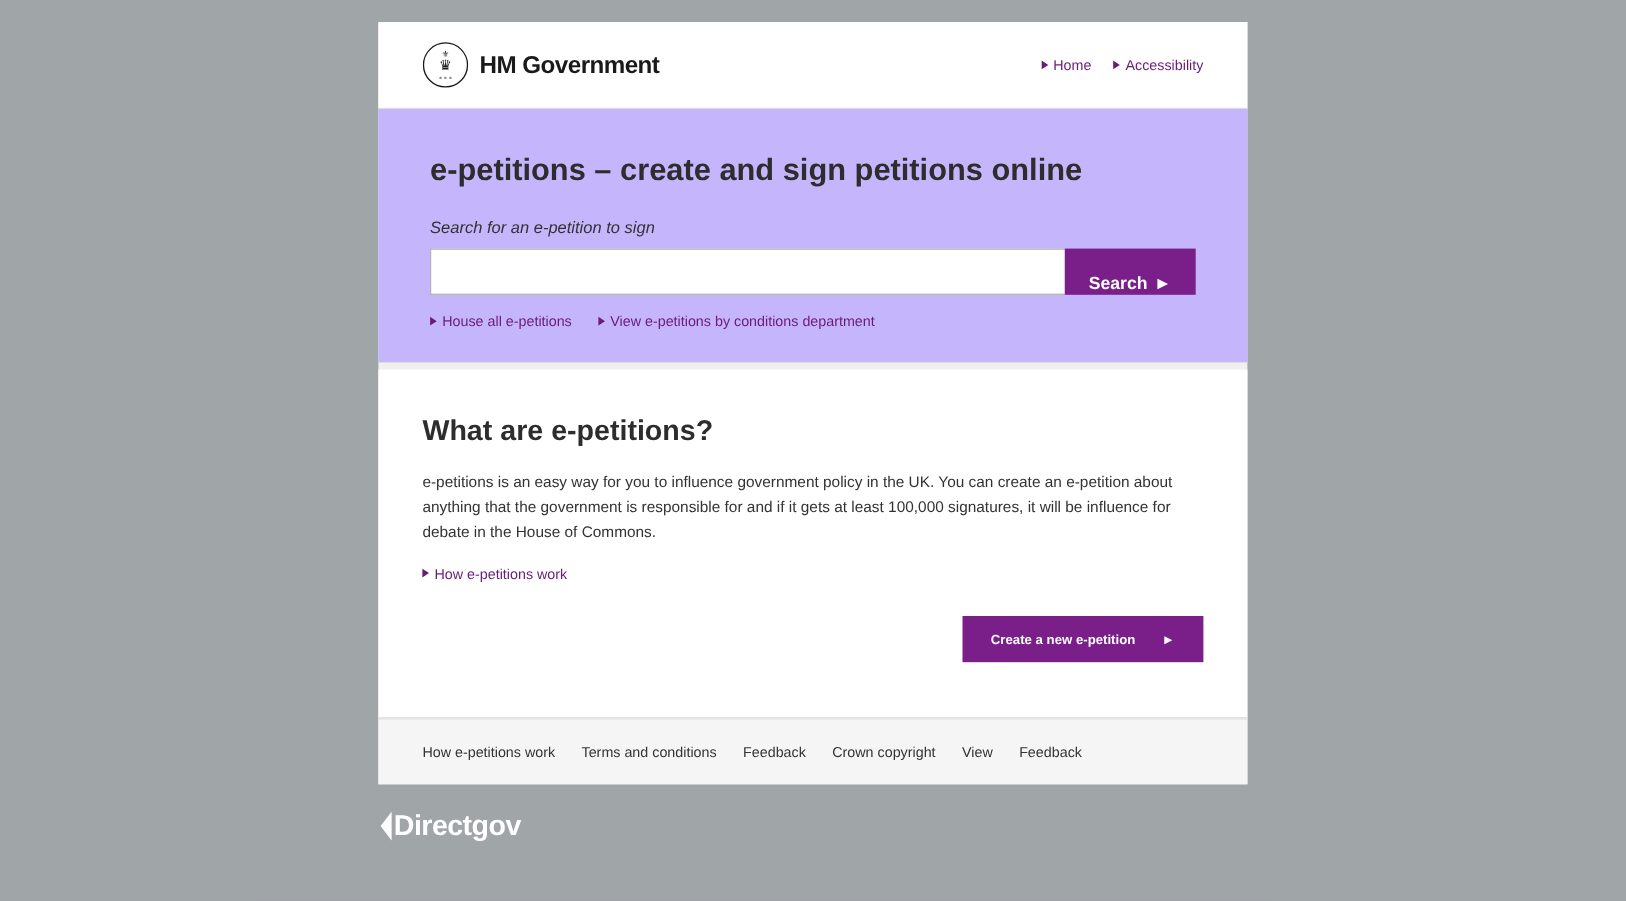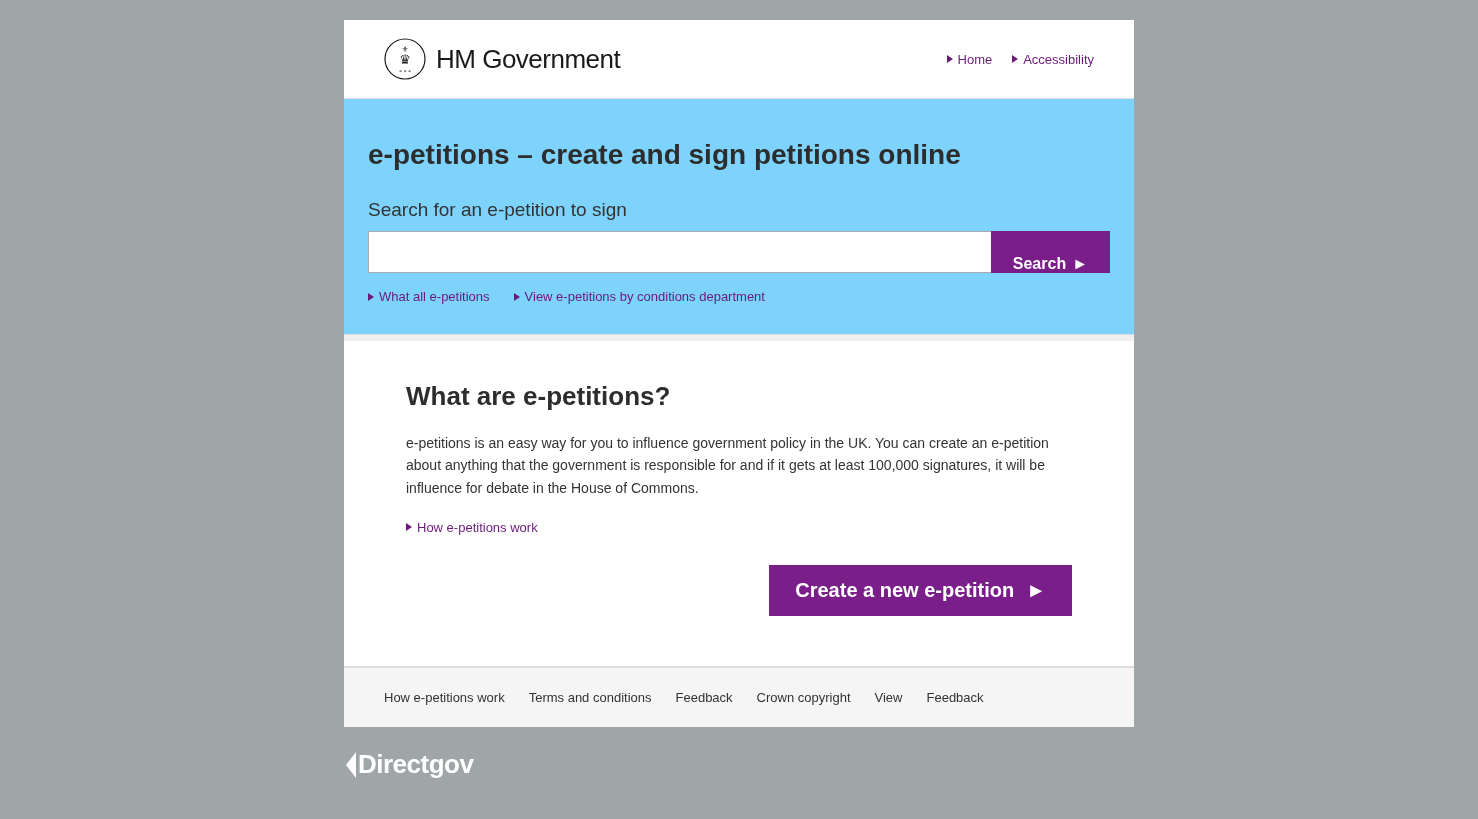--- a/index.html
+++ b/index.html
@@ -28,22 +28,22 @@
     .logo-area {
       display: flex;
       align-items: center;
       gap: 10px;
     }
     .logo-crest {
       width: 42px;
       height: 42px;
     }
     .logo-text {
-      font-size: 26px;
-      font-weight: normal;
+      font-size: 22px;
+      font-weight: bold;
       color: #1a1a1a;
       letter-spacing: -0.5px;
     }
     .header-nav {
       display: flex;
       gap: 20px;
       align-items: center;
       justify-content: center;
     }
     .header-nav a {
@@ -58,36 +58,37 @@
       display: inline-block;
       width: 0;
       height: 0;
       border-top: 4px solid transparent;
       border-bottom: 4px solid transparent;
       border-left: 6px solid #6b1a7a;
       margin-right: 2px;
     }
     
     .search-section {
-      background: #7dd3fc;
-      padding: 40px 24px 30px;
+      background: #c4b5fd;
+      padding: 40px 47px 30px;
       border-bottom: 1px solid #ddd;
     }
     .page-title {
       font-size: 28px;
       font-weight: bold;
       color: #2d2d2d;
       margin-bottom: 28px;
     }
     .search-label {
-      font-size: 19px;
+      font-size: 15px;
       color: #333;
       margin-bottom: 10px;
       display: block;
       font-weight: normal;
+      font-style: italic;
     }
     .search-row {
       display: flex;
       gap: 0;
       margin-bottom: 16px;
     }
     .search-input {
       flex: 1;
       height: 42px;
       border: 1px solid #aaa;
@@ -119,21 +120,21 @@
       color: #6b1a7a;
       text-decoration: none;
       font-size: 13px;
       display: flex;
       align-items: center;
       gap: 3px;
     }
     
     .info-section {
       background: #ffffff;
-      padding: 40px 62px 50px;
+      padding: 40px 40px 50px;
       border-bottom: 1px solid #ddd;
       margin-top: 6px;
     }
     .section-title {
       font-size: 26px;
       font-weight: bold;
       color: #2d2d2d;
       margin-bottom: 20px;
     }
     .section-body {
@@ -153,26 +154,26 @@
     .create-btn-row {
       display: flex;
       justify-content: flex-end;
       margin-top: 30px;
     }
     .create-button {
       background: #7a1f8a;
       color: #ffffff;
       border: none;
       padding: 14px 26px;
-      font-size: 20px;
+      font-size: 12px;
       font-weight: bold;
       cursor: pointer;
       display: flex;
       align-items: center;
-      gap: 12px;
+      gap: 24px;
     }
     
     .footer {
       background: #f5f5f5;
       padding: 22px 40px;
       border-top: 1px solid #ddd;
       display: flex;
       gap: 24px;
       flex-wrap: wrap;
       align-items: center;
@@ -231,21 +232,21 @@
     <div class="search-row">
       <input type="text" class="search-input" placeholder="" style="">
       <button class="search-button">
         <span>Search</span>
         <span>►</span>
       </button>
     </div>
     <div class="search-links">
       <a href="#">
         <span class="arrow-right"></span>
-        <span>What all e-petitions</span>
+        <span>House all e-petitions</span>
       </a>
       <a href="#">
         <span class="arrow-right"></span>
         <span>View e-petitions by conditions department</span>
       </a>
     </div>
   </div>
 
   <div class="info-section">
     <h2 class="section-title">What are e-petitions?</h2>

